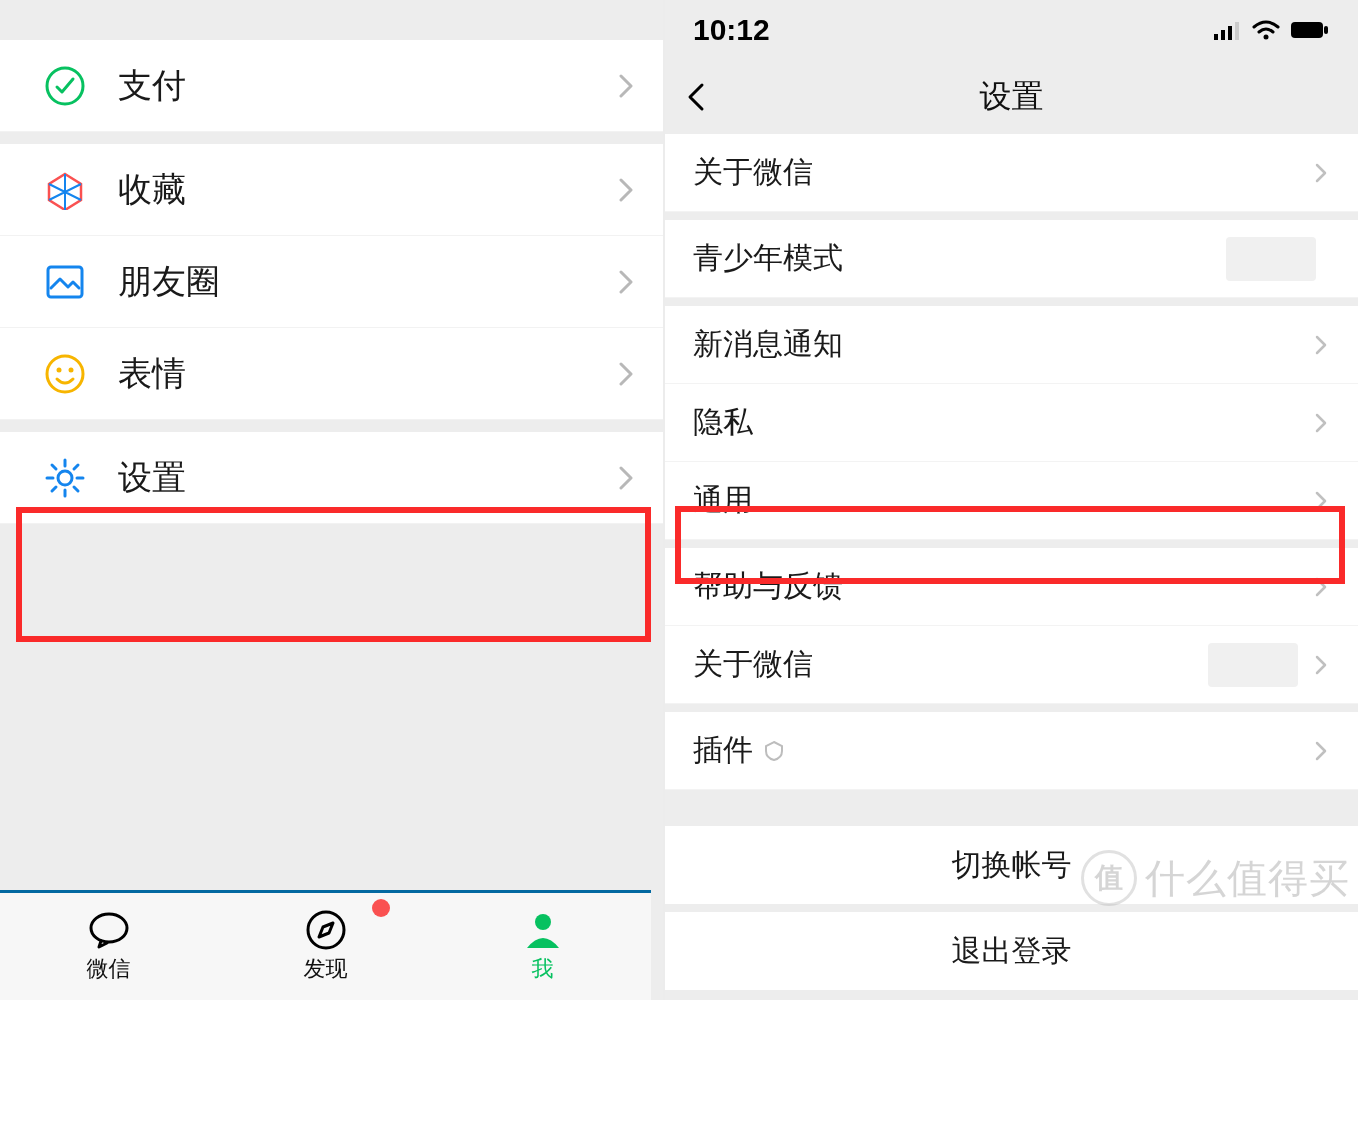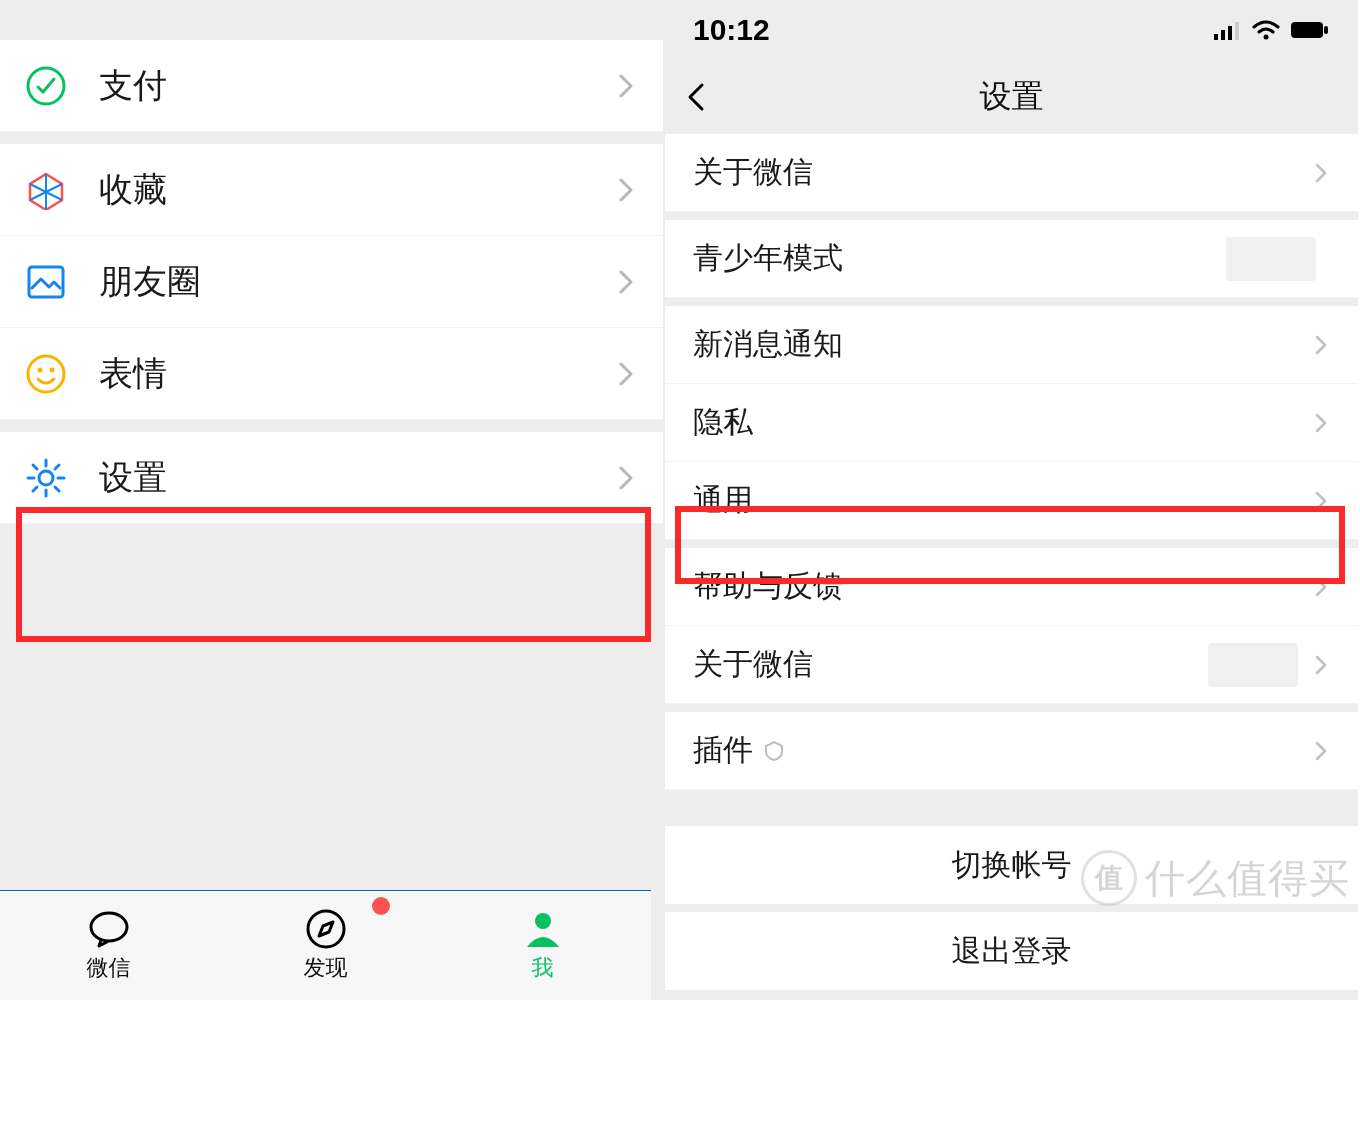--- a/index.html
+++ b/index.html
@@ -59,31 +59,31 @@
     flex: 1;
   }
   .chevron {
     width: 18px;
     height: 30px;
     display: flex;
     align-items: center;
     justify-content: center;
   }
   .chevron svg { display: block; }
-  .left-pad { padding-left: 21px; }
+  .left-pad { padding-left: 40px; }
 
   
   .tabbar {
     position: absolute;
     bottom: 0;
     left: 0;
     right: 12px;
     height: 110px;
     background: #f7f7f7;
-    border-top: 1px solid #0369a1;
+    border-top: 3px solid #0369a1;
     display: flex;
     text-align: center;
   }
   .tab {
     flex: 1;
     display: flex;
     flex-direction: column;
     align-items: center;
     justify-content: center;
     gap: 4px;

